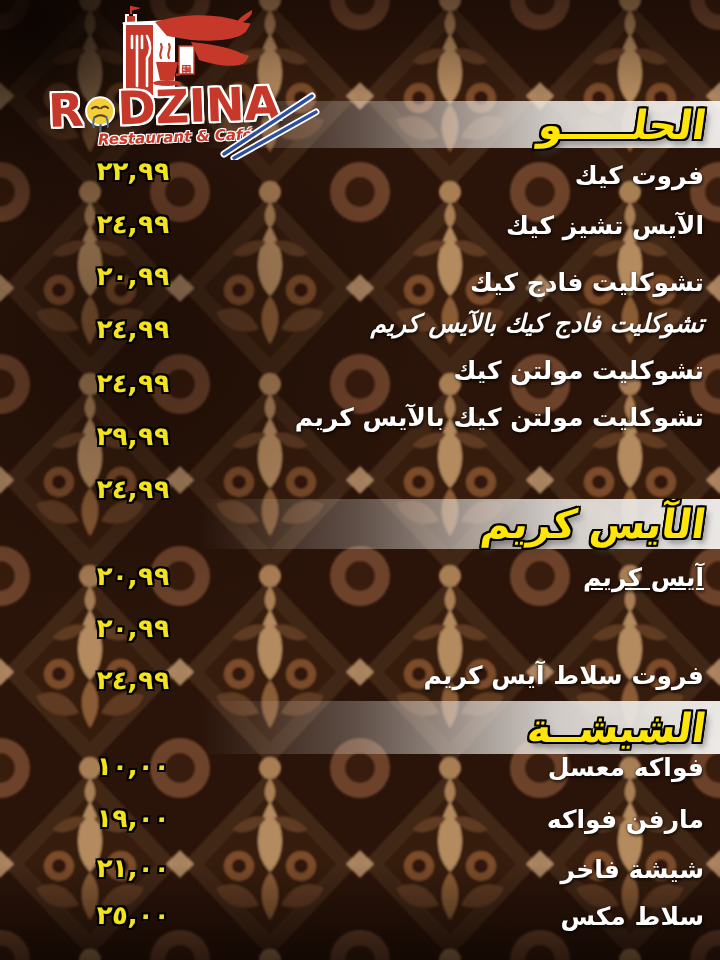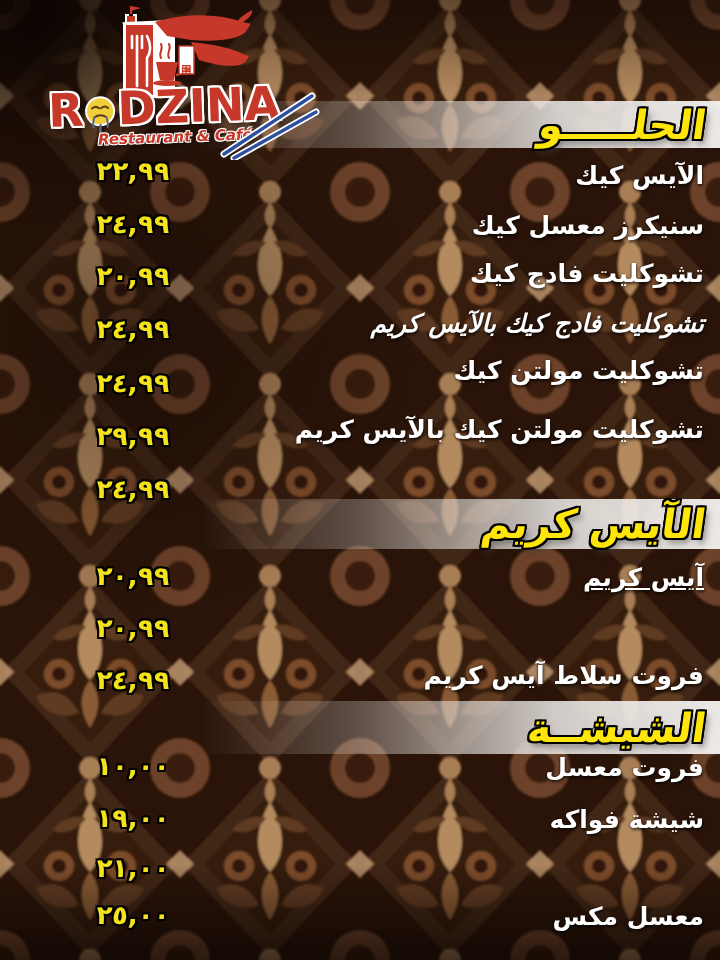--- a/index.html
+++ b/index.html
@@ -150,48 +150,49 @@
       <line x1="14" y1="68" x2="96" y2="22" stroke="#ffffff" stroke-width="7" stroke-linecap="round"></line>
       <line x1="14" y1="68" x2="96" y2="22" stroke="#2d4fa0" stroke-width="3.4" stroke-linecap="round"></line>
     </svg>
   </div>
 
   <div class="layer">
 
     <div class="band" style="top:101px;height:47px;">
       <div class="hdr">الحلـــــو</div>
     </div>
-    <div class="nm" style="top:160px;">الآيس كيك</div>
+    <div class="nm" style="top:160px;">فروت كيك</div>
     <div class="pr" style="top:155px;">٢٢,٩٩</div>
-    <div class="nm" style="top:210px;">سنيكرز معسل كيك</div>
+    <div class="nm" style="top:210px;">الآيس تشيز كيك</div>
     <div class="pr" style="top:208px;">٢٤,٩٩</div>
-    <div class="nm" style="top:258px;">تشوكليت فادج كيك</div>
+    <div class="nm" style="top:267px;">تشوكليت فادج كيك</div>
     <div class="pr" style="top:260px;">٢٠,٩٩</div>
     <div class="nm" style="top:308px;font-style:italic;">تشوكليت فادج كيك بالآيس كريم</div>
     <div class="pr" style="top:313px;">٢٤,٩٩</div>
     <div class="nm" style="top:355px;">تشوكليت مولتن كيك</div>
     <div class="pr" style="top:367px;">٢٤,٩٩</div>
-    <div class="nm" style="top:402px;margin-top:12px;">تشوكليت مولتن كيك بالآيس كريم</div>
+    <div class="nm" style="top:402px;">تشوكليت مولتن كيك بالآيس كريم</div>
     <div class="pr" style="top:420px;">٢٩,٩٩</div>
     <div class="pr" style="top:473px;">٢٤,٩٩</div>
 
     <div class="band" style="top:499px;height:50px;">
       <div class="hdr">الآيس كريم</div>
     </div>
     <div class="nm" style="top:562px;text-decoration:underline;">آيس كريم</div>
     <div class="pr" style="top:560px;">٢٠,٩٩</div>
     <div class="pr" style="top:612px;">٢٠,٩٩</div>
     <div class="nm" style="top:660px;">فروت سلاط آيس كريم</div>
     <div class="pr" style="top:664px;">٢٤,٩٩</div>
 
     <div class="band" style="top:701px;height:53px;">
       <div class="hdr">الشيشــة</div>
     </div>
-    <div class="nm" style="top:752px;">فروت معسل</div>
+    <div class="nm" style="top:752px;">فواكه معسل</div>
     <div class="pr" style="top:750px;">١٠,٠٠</div>
-    <div class="nm" style="top:804px;">شيشة فواكه</div>
+    <div class="nm" style="top:804px;">مارفن فواكه</div>
     <div class="pr" style="top:802px;">١٩,٠٠</div>
+    <div class="nm" style="top:854px;">شيشة فاخر</div>
     <div class="pr" style="top:852px;">٢١,٠٠</div>
-    <div class="nm" style="top:901px;">معسل مكس</div>
+    <div class="nm" style="top:901px;">سلاط مكس</div>
     <div class="pr" style="top:899px;">٢٥,٠٠</div>
 
   </div>
 </div>
 
 </body></html>

